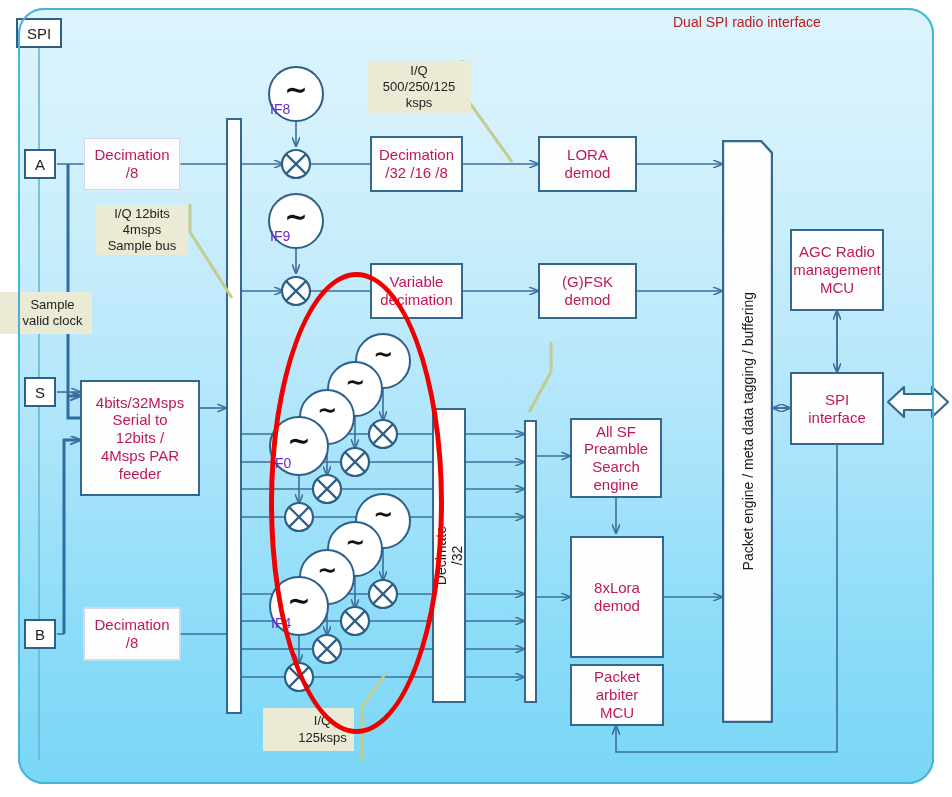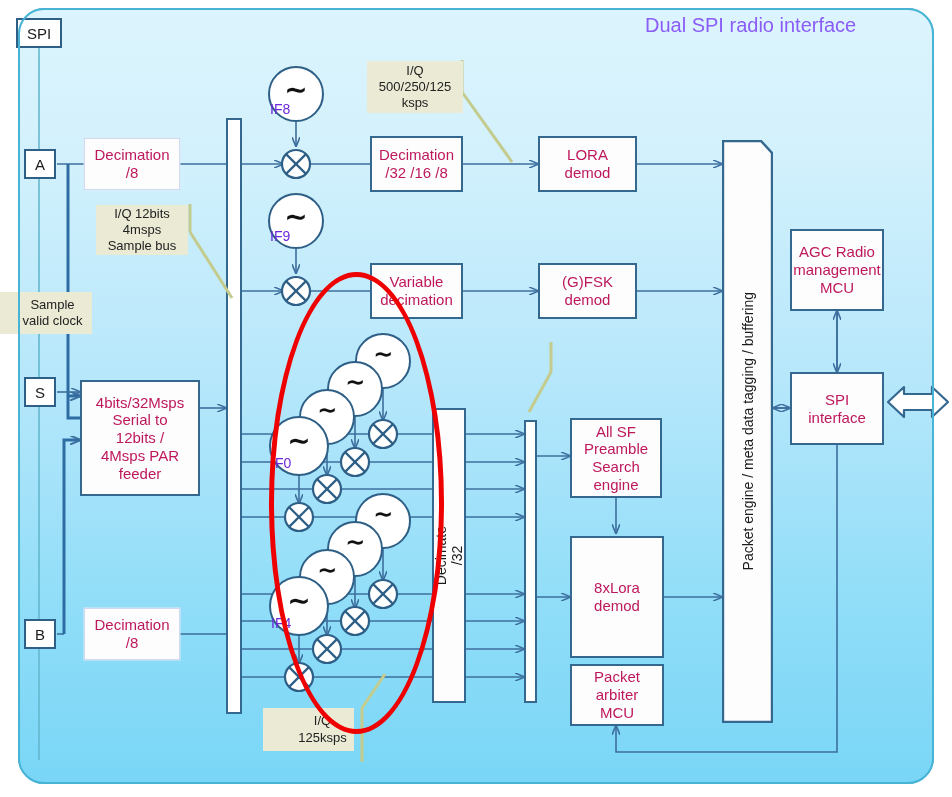--- a/index.html
+++ b/index.html
@@ -76,21 +76,21 @@
   }
 
   
   .ellipse{
     position:absolute;border:5px solid #ee0000;border-radius:50%;
     box-sizing:border-box;background:transparent;pointer-events:none;
   }
 
   
   .title{
-    position:absolute;font-size:20px;color:#8b5cf6;white-space:nowrap;
+    position:absolute;font-size:14px;color:#b91c1c;white-space:nowrap;margin-left:28px;
   }
 
   svg.wires{position:absolute;left:0;top:0;width:952px;height:797px;overflow:visible;}
   .mixsvg{position:absolute;left:0;top:0;overflow:visible;}
 </style>
 </head>
 <body>
 
 <div id="stage">
 
@@ -401,21 +401,21 @@
       <path d="M190,232 L232,298"></path>
 
       <path d="M551,342 L551,372"></path>
       <path d="M551,372 L529,412"></path>
 
       <path d="M362,708 L362,762"></path>
       <path d="M362,708 L385,674"></path>
     </g>
   </svg>
 
-  <div class="note" style="left:367px;top:61px;width:96px;height:52px;">
+  <div class="note" style="left:367px;top:61px;width:104px;height:52px;">
     <span>I/Q
 500/250/125
 ksps</span>
   </div>
   <div class="note" style="left:96px;top:205px;width:92px;height:50px;">
     <span>I/Q 12bits
 4msps
 Sample bus</span>
   </div>
   <div class="note" style="left:0px;top:292px;width:92px;height:42px;padding-left:17px;">

